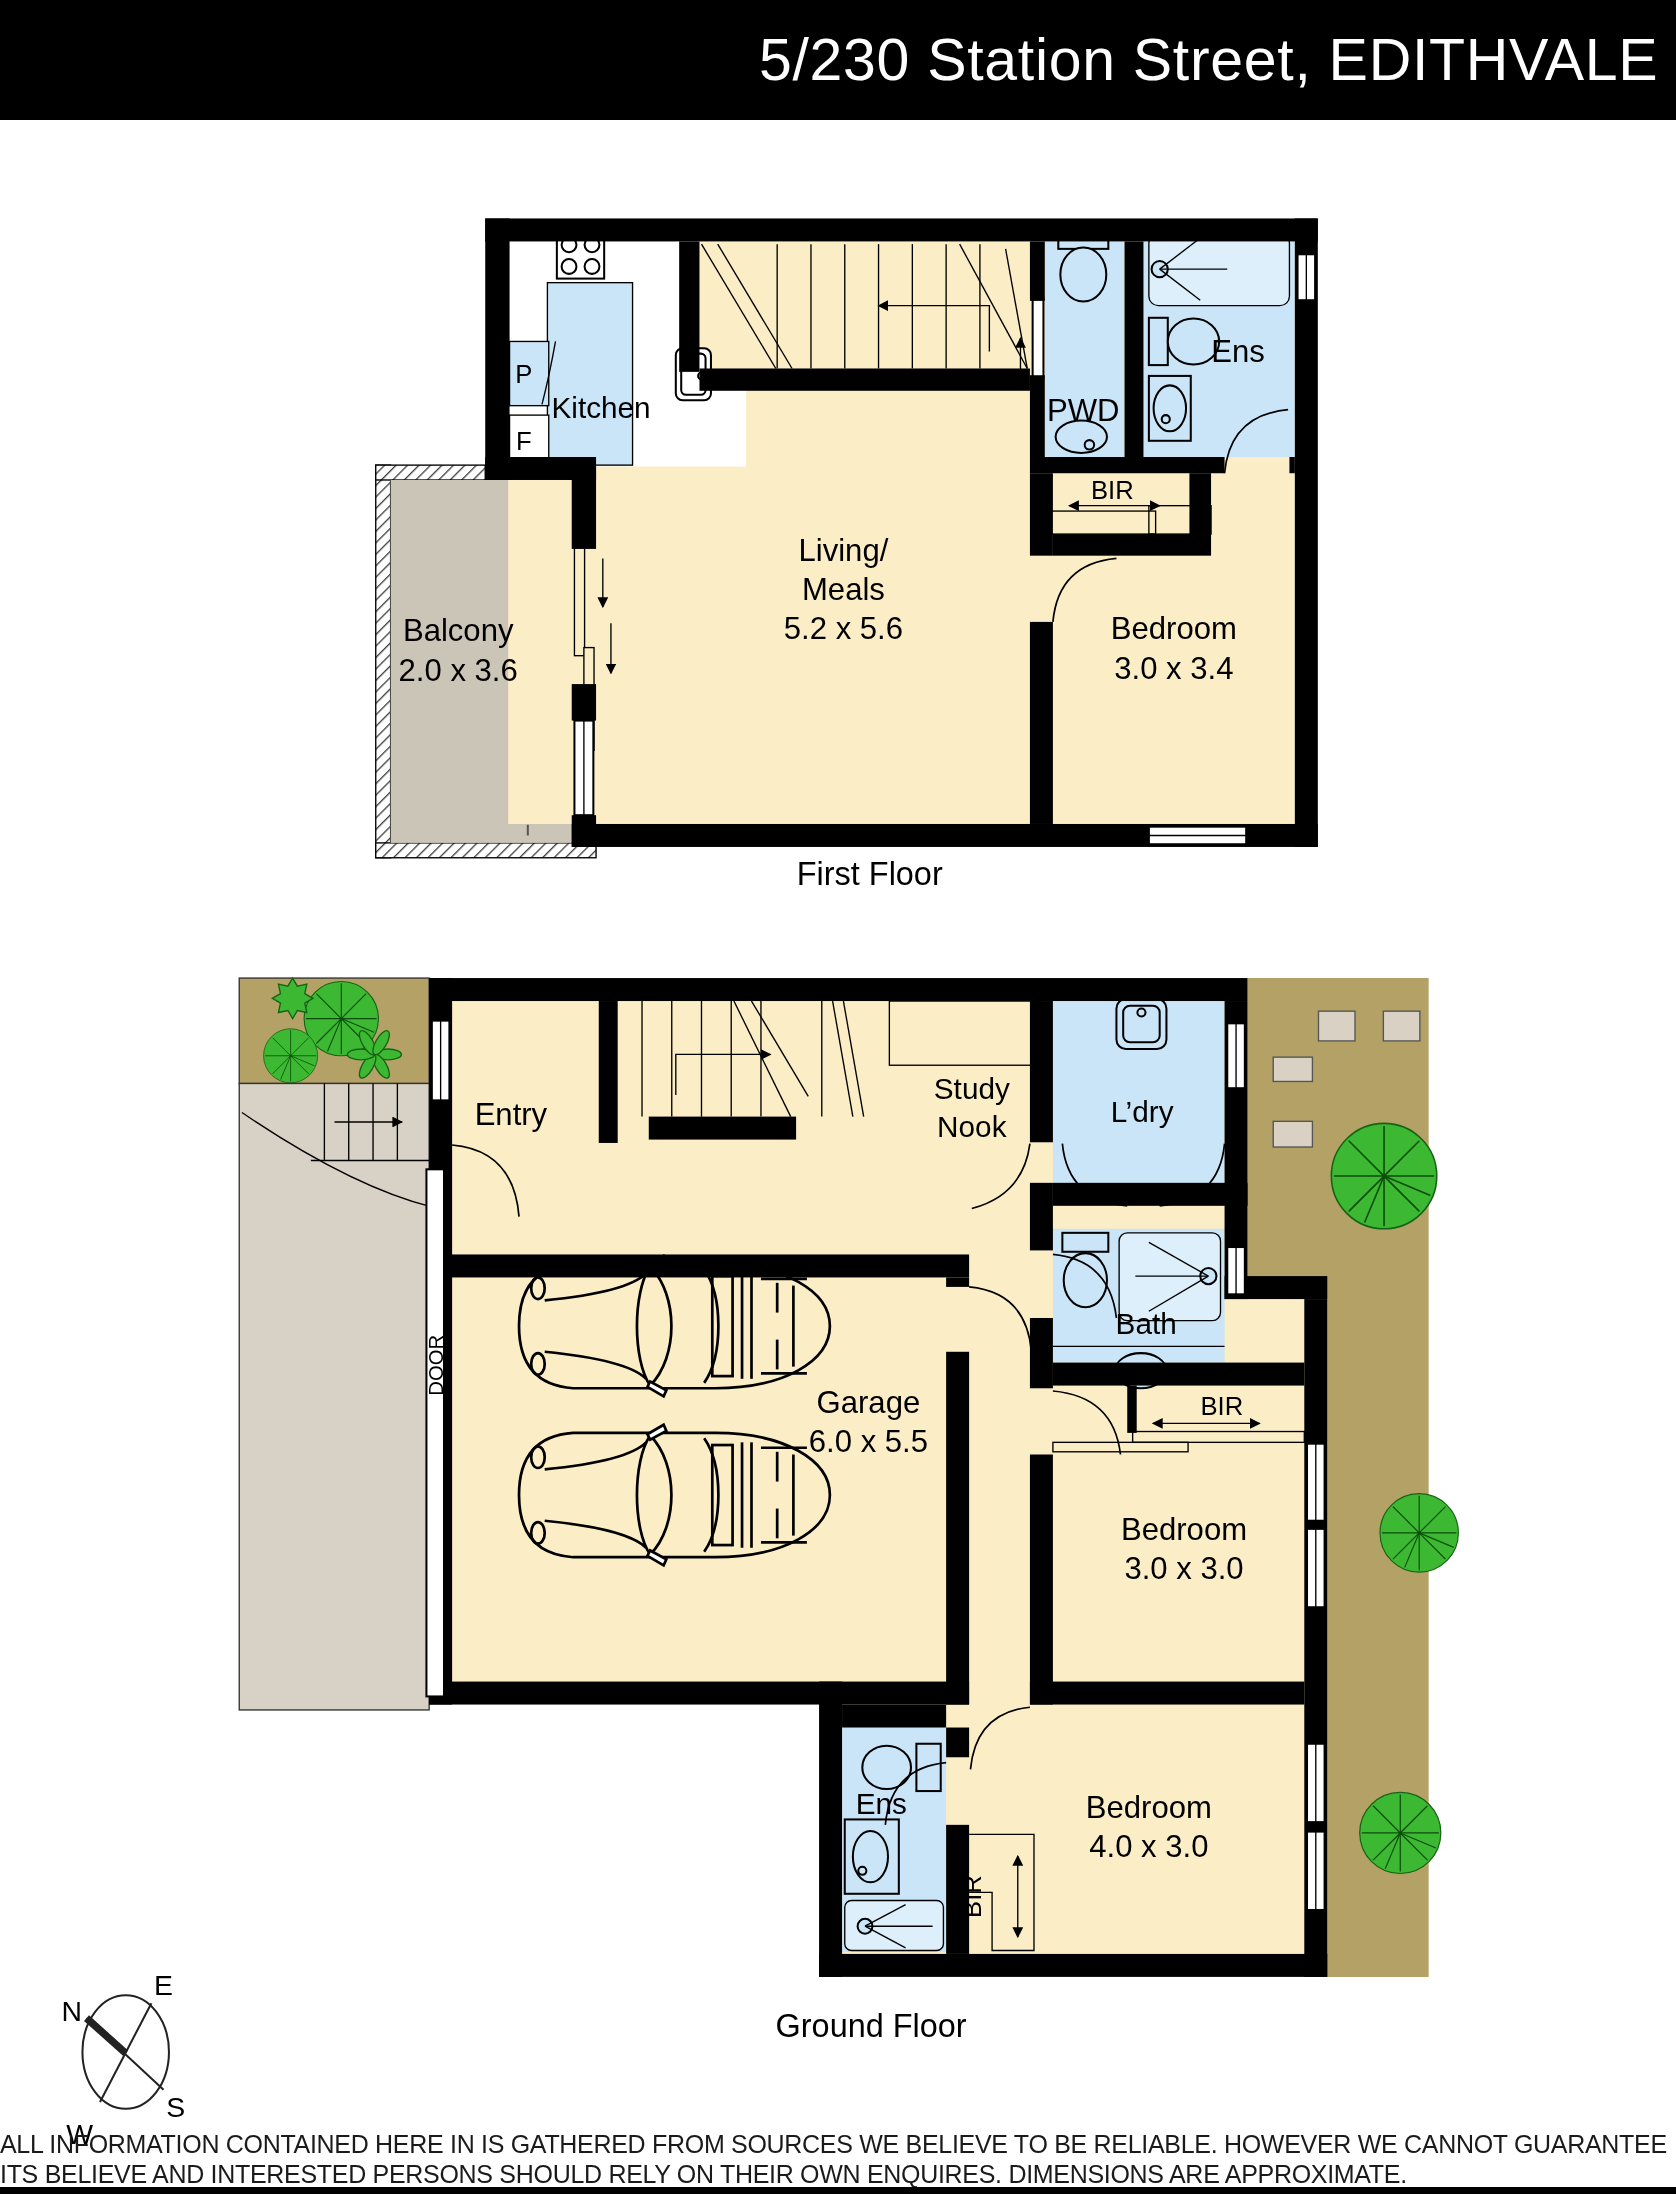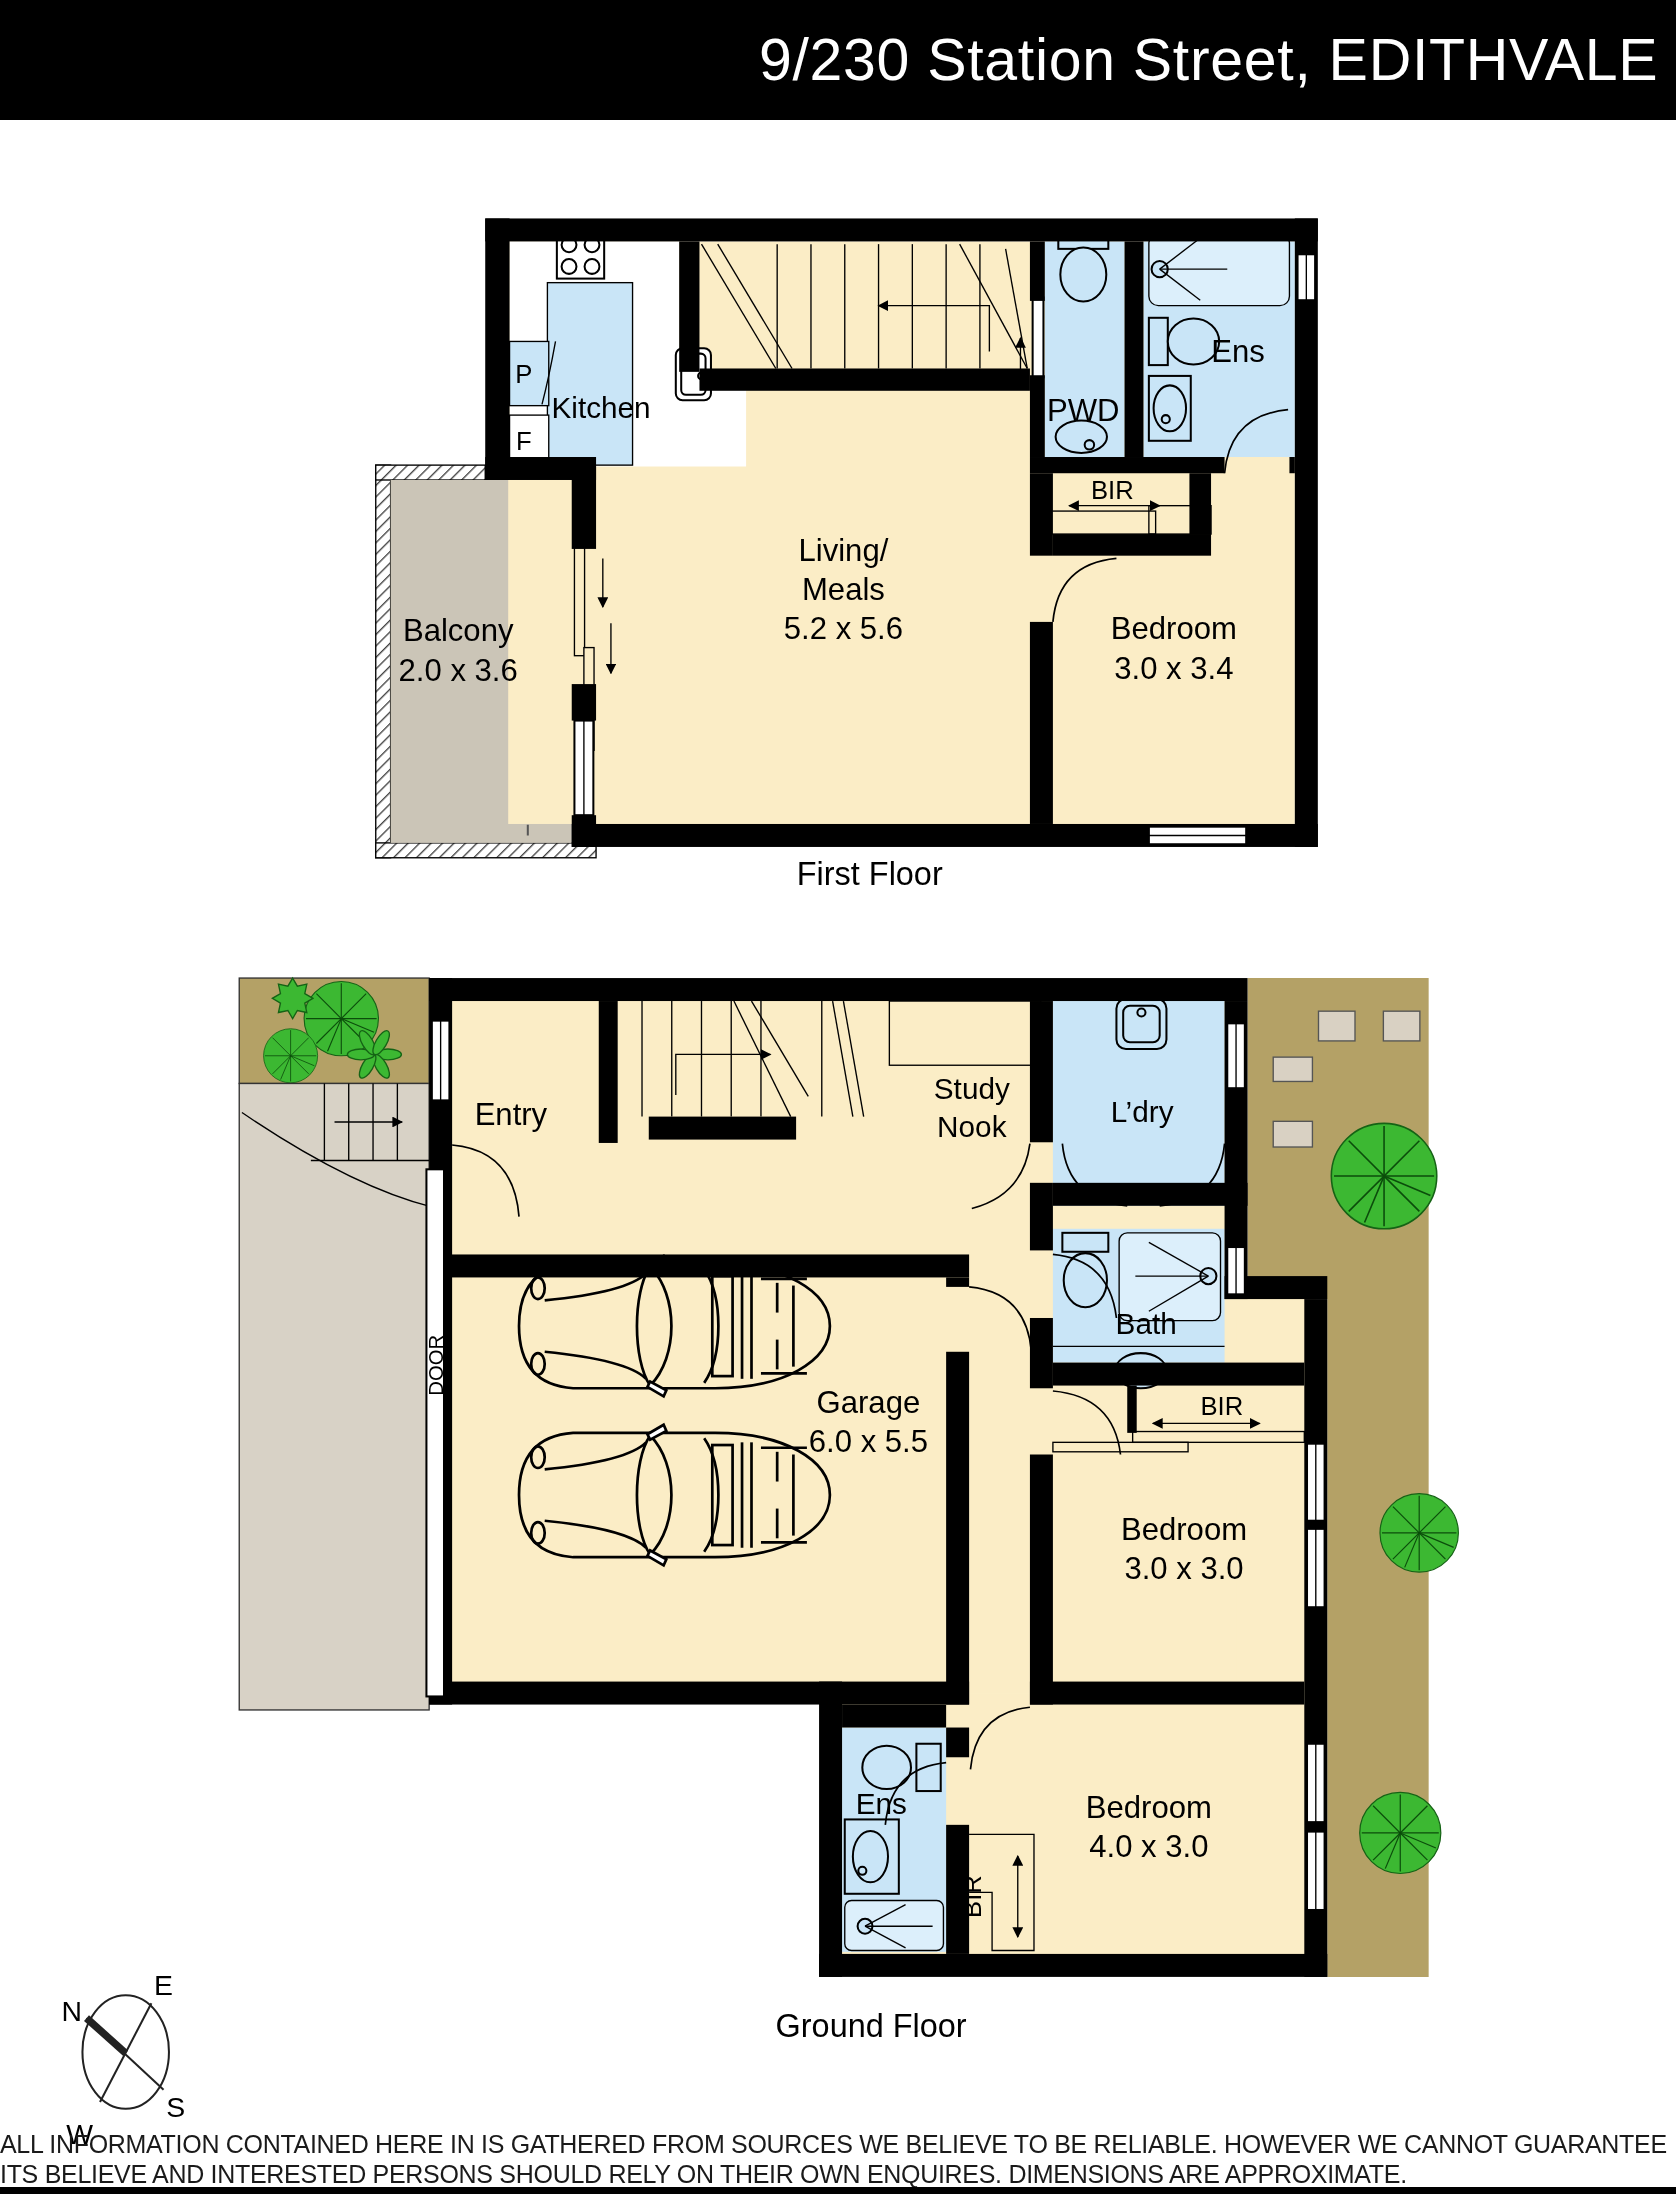--- a/index.html
+++ b/index.html
@@ -28,21 +28,21 @@
   .fx{fill:#fff;stroke:#000;stroke-width:3;}
   .fxw{fill:var(--wet);stroke:#000;stroke-width:3;}
   .lnt{stroke:#000;stroke-width:2;fill:none;}
   .win{fill:#fff;stroke:#000;stroke-width:3;}
   .arc{stroke:#000;stroke-width:2.5;fill:none;}
 </style>
 </head>
 <body>
 
 <div class="hdr">
-  <span>9/230 Station Street, EDITHVALE</span>
+  <span>5/230 Station Street, EDITHVALE</span>
 </div>
 
 <svg class="plan" viewBox="0 0 2480 3246" xmlns="http://www.w3.org/2000/svg">
   <defs>
     <marker id="mA" viewBox="0 0 10 10" refX="9" refY="5" markerWidth="8" markerHeight="8" orient="auto-start-reverse">
         <path d="M0,0 L10,5 L0,10 z" fill="#000"></path>
       </marker>
     <pattern id="hatch" width="12" height="12" patternUnits="userSpaceOnUse" patternTransform="rotate(45)">
       <rect width="12" height="12" fill="#fff"></rect>
         <line x1="0" y1="0" x2="0" y2="12" stroke="#444" stroke-width="4"></line>

